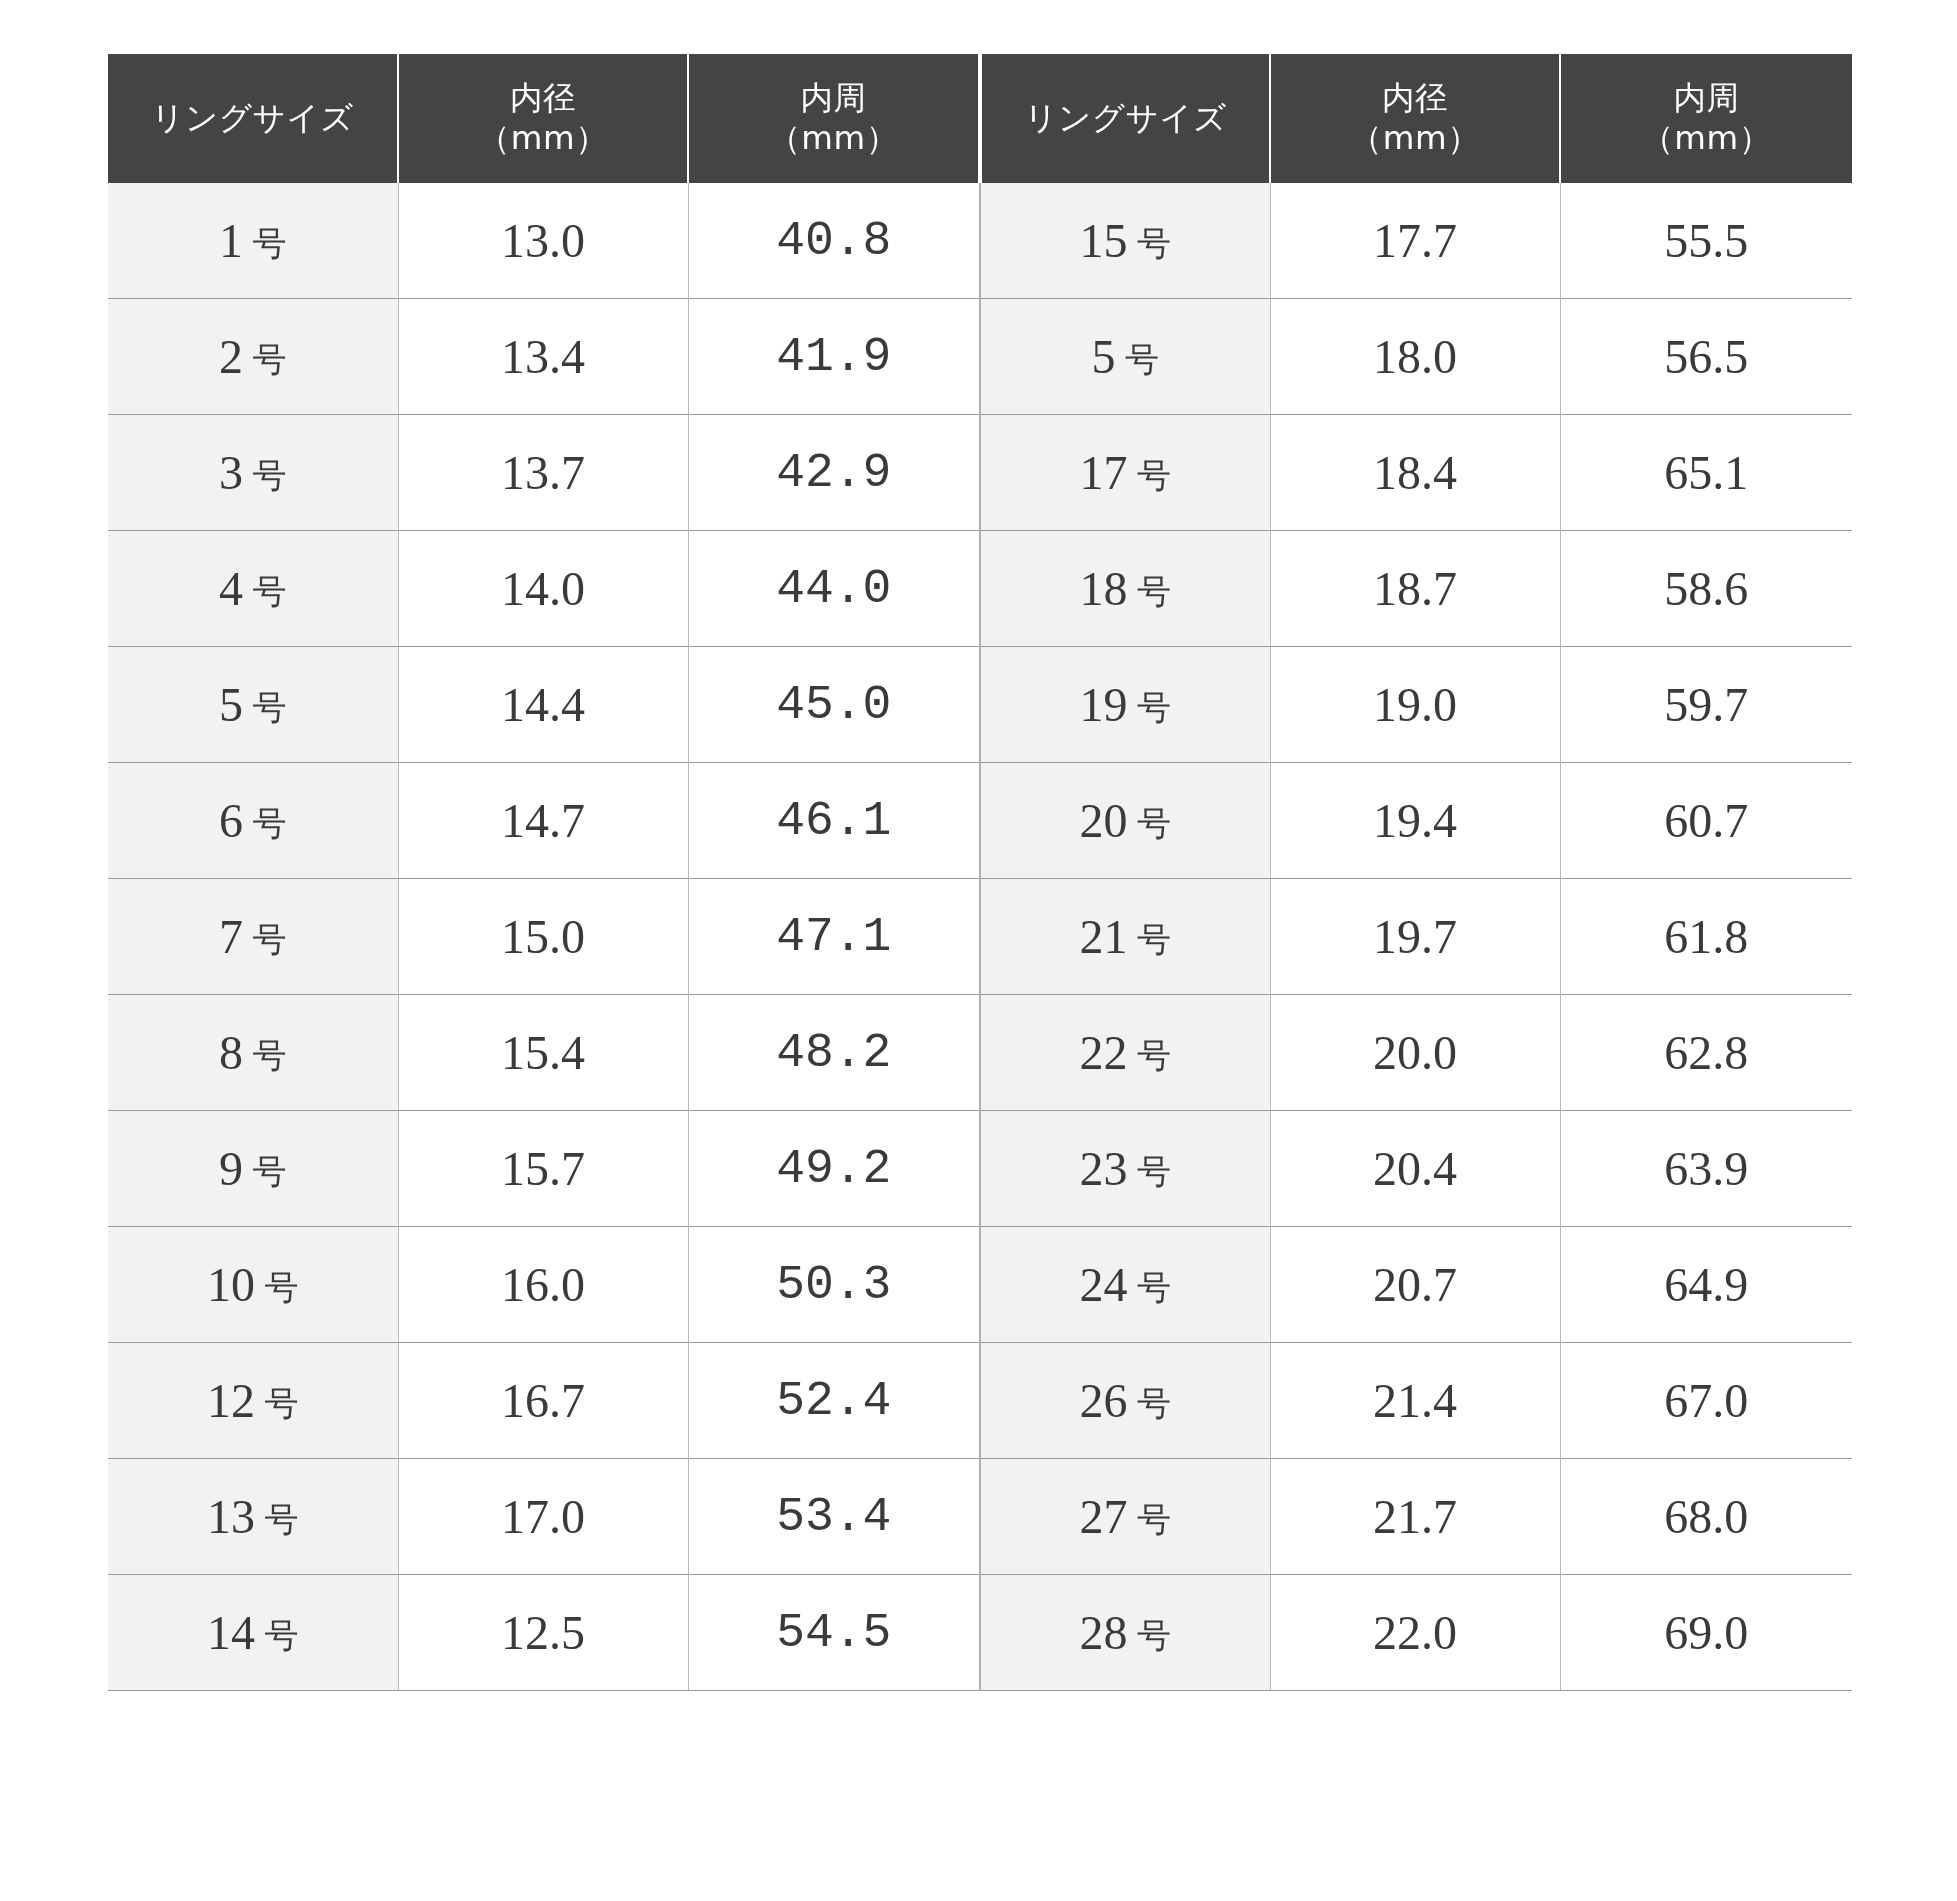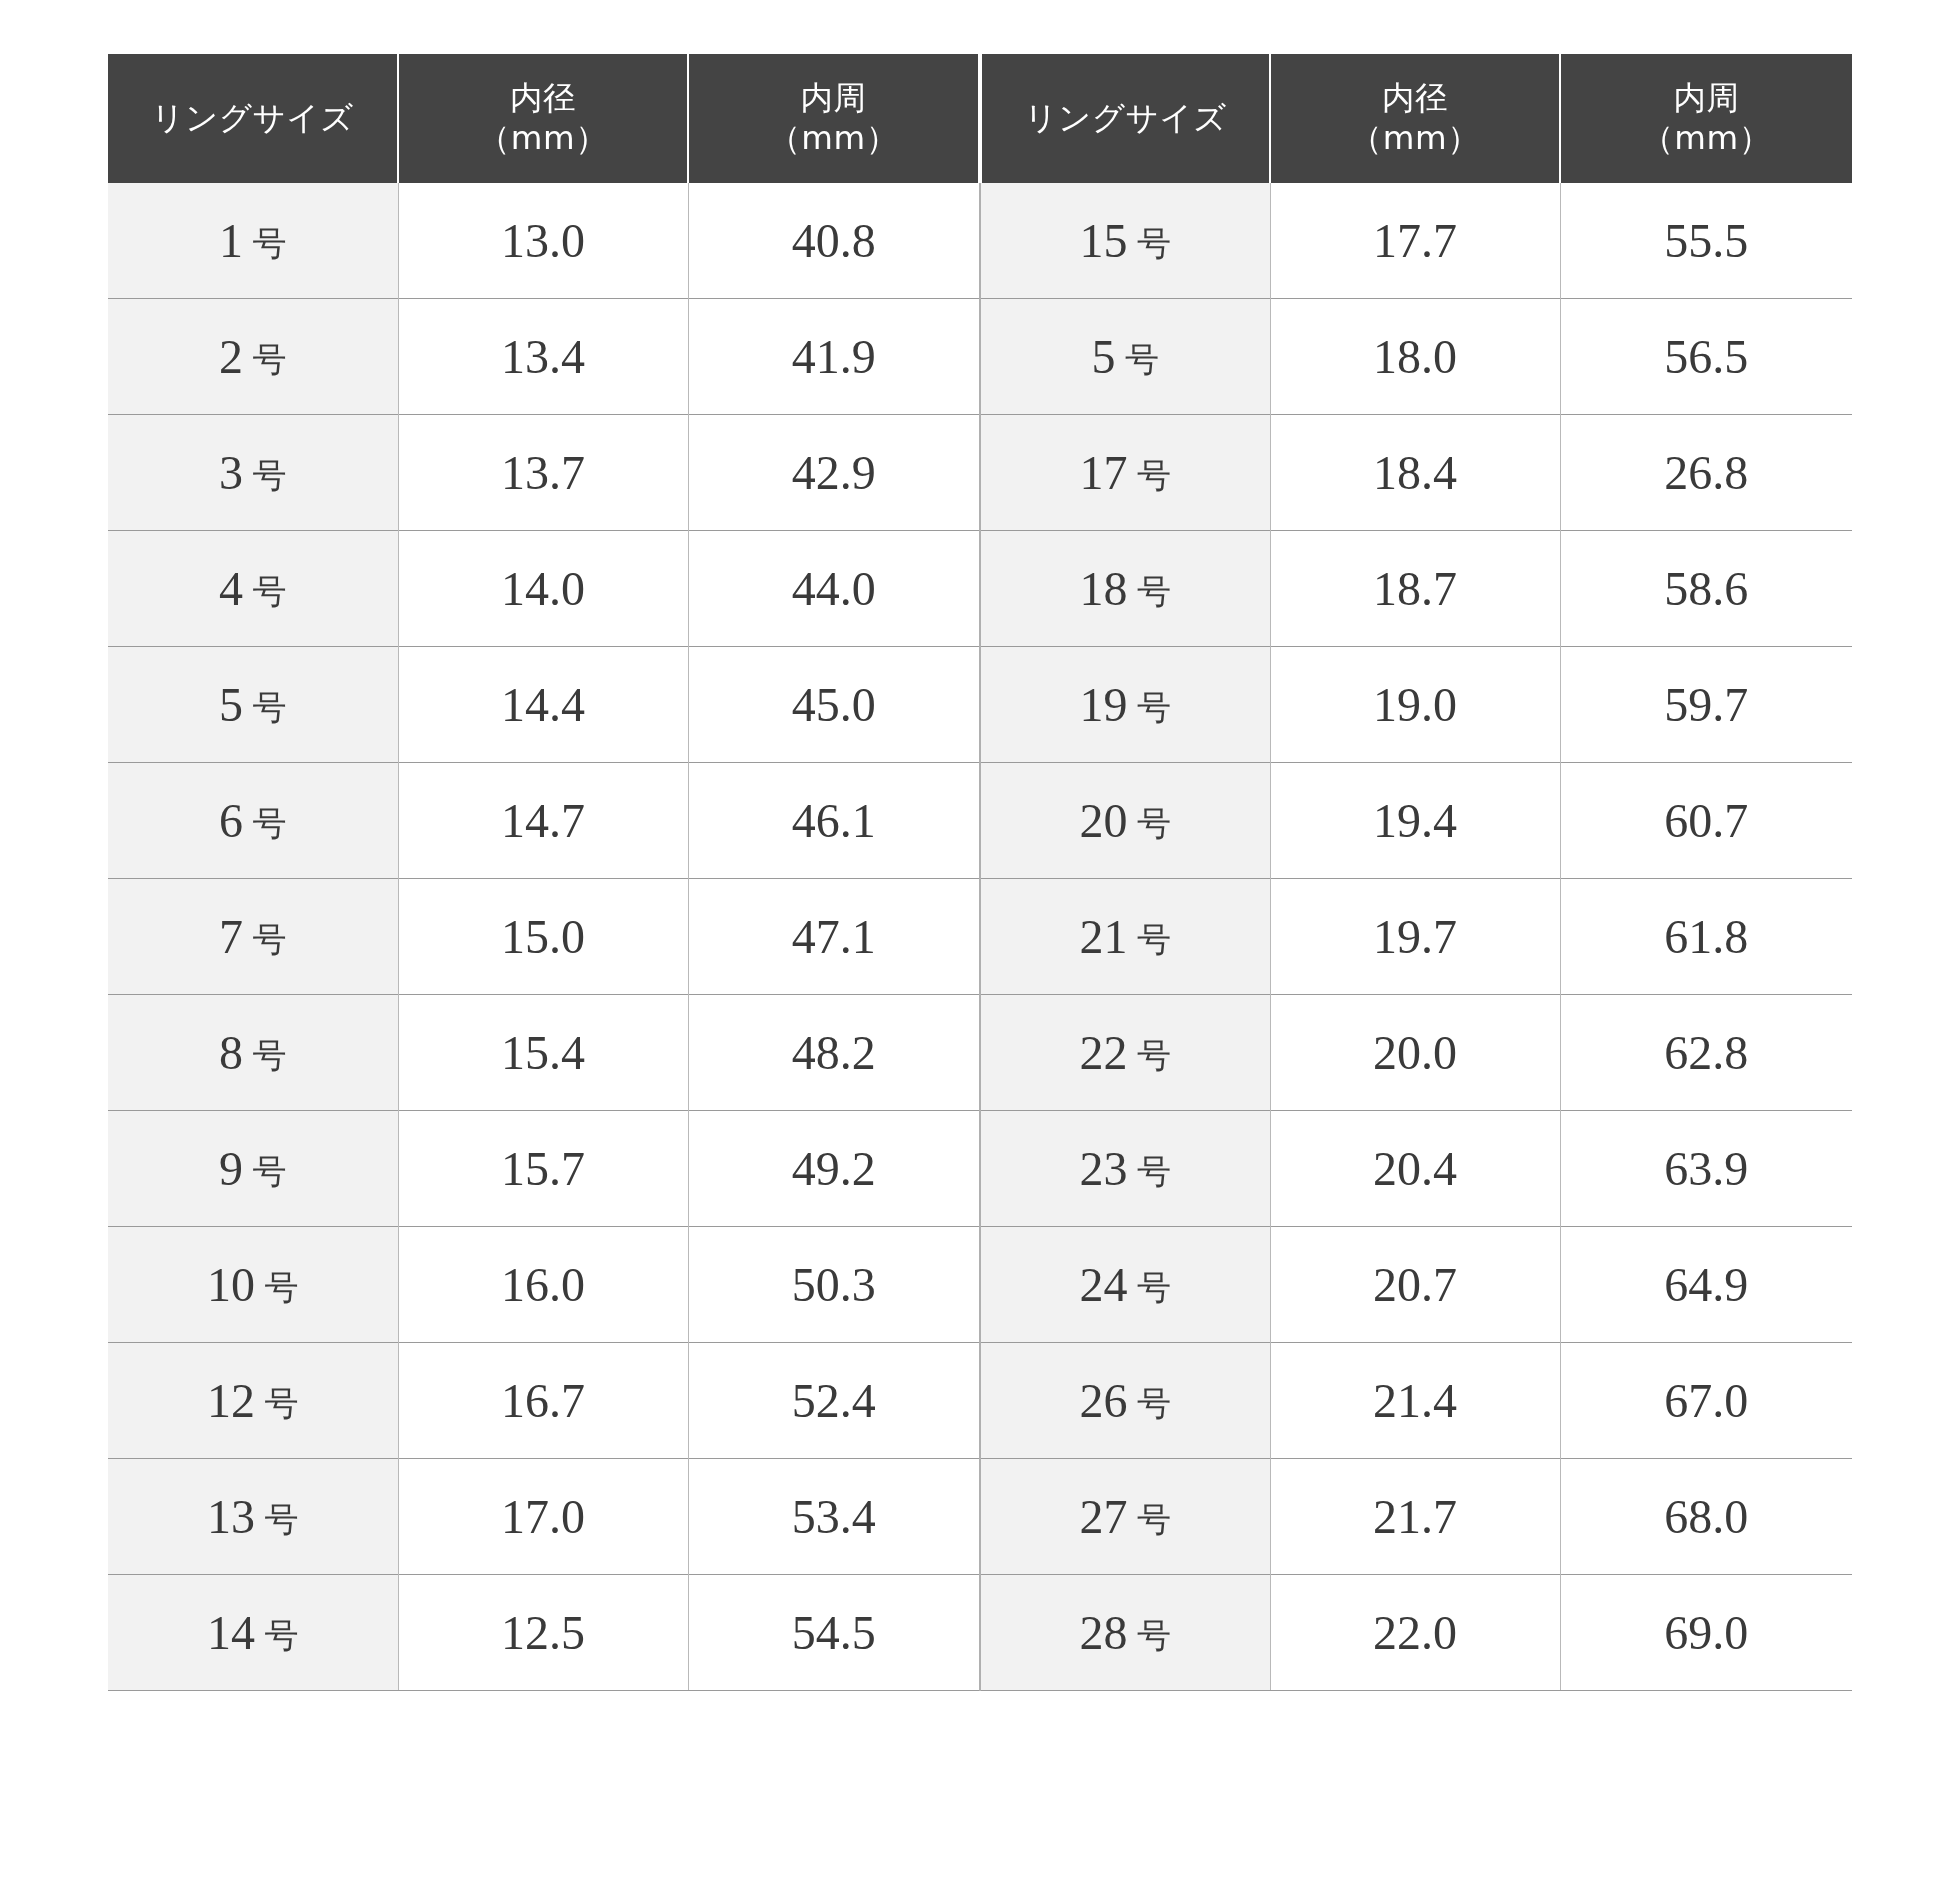--- a/index.html
+++ b/index.html
@@ -74,21 +74,21 @@
   tbody tr:first-child td { border-top: 0; }
   tbody tr:last-child td { border-bottom: 1.9px solid #9a9a9a; }
   tbody td:last-child { border-right: 0; }
 
   
   tbody td.sizecell {
     background: #f2f2f2;
   }
 
   
-  tbody td.half-end { border-right: 2.9px solid #b0b0b0; }
+  tbody td.half-end { border-right: 2.9px solid #b0b0b0; font-family: Liberation Mono, monospace; }
   thead th.half-end { border-right: 4.8px solid #ffffff; }
 
   .go {
     font-size: 34px;
     margin-left: 9.6px;
     position: relative;
     top: -1.9px;
   }
 </style>
 </head>
@@ -147,21 +147,21 @@
             <td class="sizecell"><span>5</span><span class="go">号</span></td>
             <td><span>18.0</span></td>
             <td><span>56.5</span></td>
           </tr>
           <tr>
             <td class="sizecell"><span>3</span><span class="go">号</span></td>
             <td><span>13.7</span></td>
             <td class="half-end"><span>42.9</span></td>
             <td class="sizecell"><span>17</span><span class="go">号</span></td>
             <td><span>18.4</span></td>
-            <td><span>26.8</span></td>
+            <td><span>65.1</span></td>
           </tr>
           <tr>
             <td class="sizecell"><span>4</span><span class="go">号</span></td>
             <td><span>14.0</span></td>
             <td class="half-end"><span>44.0</span></td>
             <td class="sizecell"><span>18</span><span class="go">号</span></td>
             <td><span>18.7</span></td>
             <td><span>58.6</span></td>
           </tr>
           <tr>

